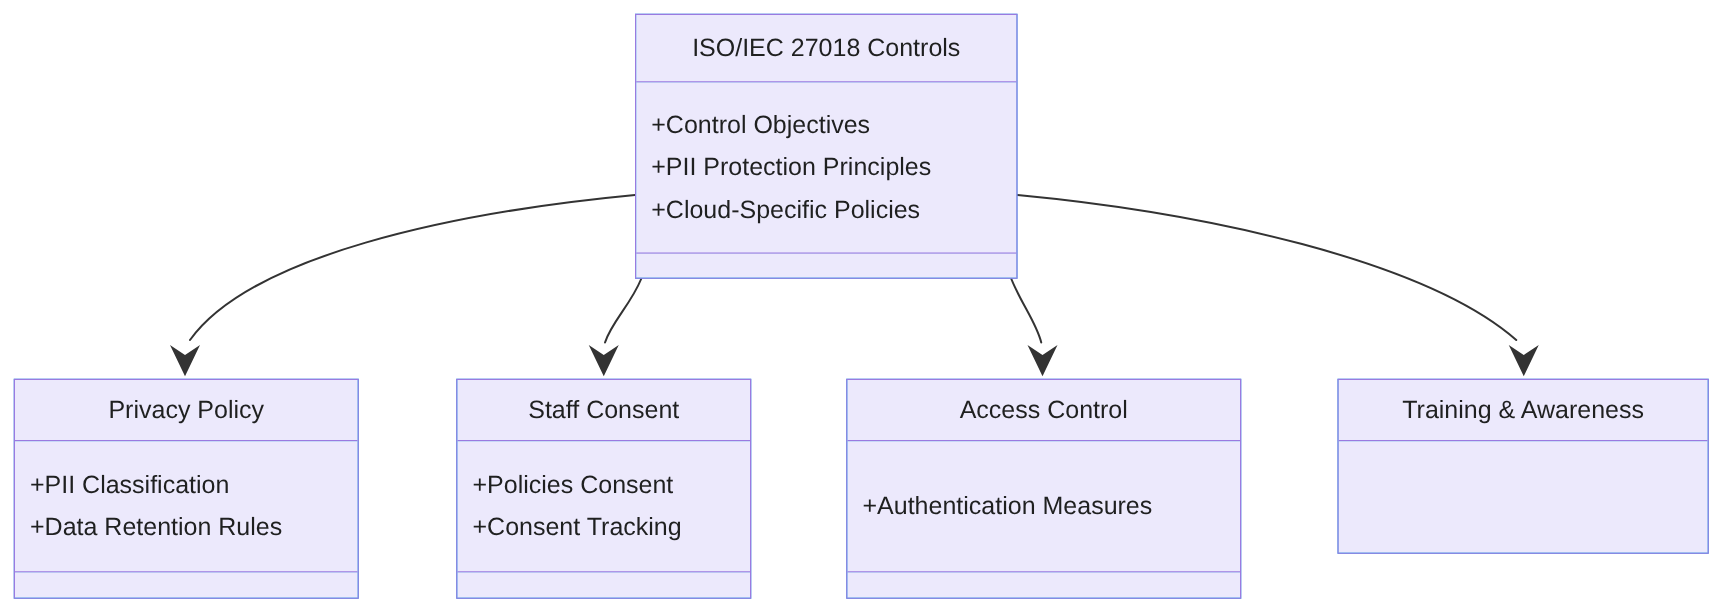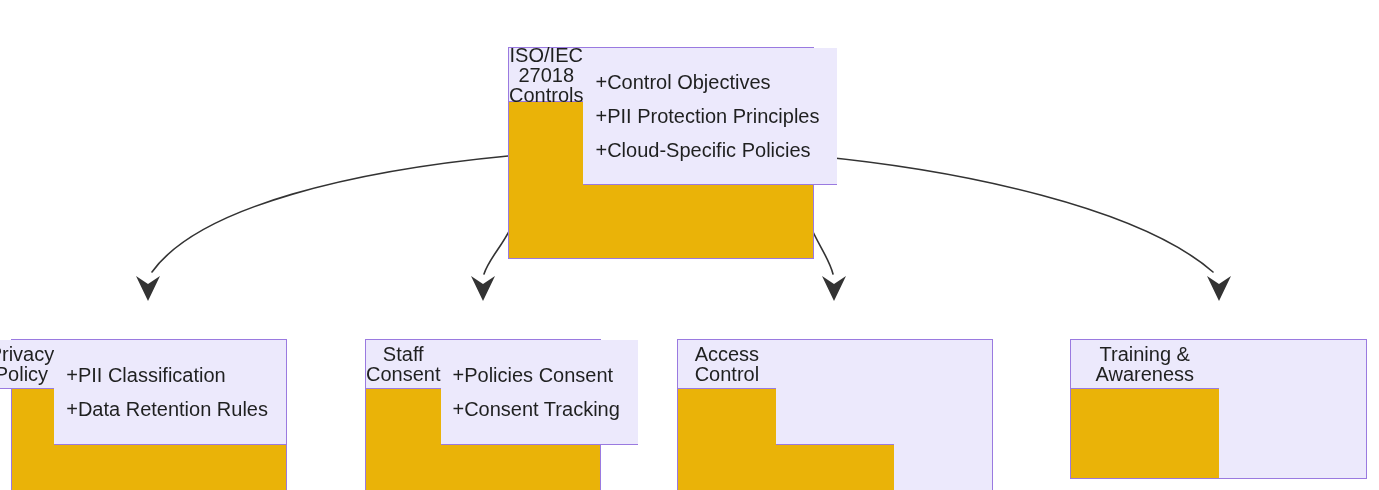--- a/index.html
+++ b/index.html
@@ -23,24 +23,23 @@
     left: 0;
     top: 0;
     width: 1379px;
     height: 490px;
     pointer-events: none;
   }
   .uml-node {
     position: absolute;
     box-sizing: border-box;
     border: 1.5px solid #9a7ae0;
-    background: #eab308;
+    background: #0ea5e9;
     display: flex;
-    flex-direction: row;
-    margin-top: 36px;
+    flex-direction: column;
   }
   .node-title {
     box-sizing: border-box;
     width: 100%;
     text-align: center;
     color: #1f2020;
     font-size: 20px;
     line-height: 1;
     display: flex;
     align-items: center;
@@ -128,20 +127,21 @@
     <div class="node-attrs">
       <div class="attr-line">+Policies Consent</div>
       <div class="attr-line">+Consent Tracking</div>
     </div>
     <div class="node-methods"></div>
   </div>
 
   <div class="uml-node child" id="node-child-2">
     <div class="node-title">Access Control</div>
     <div class="node-attrs">
+      <div class="attr-line">+Authentication Measures</div>
     </div>
     <div class="node-methods"></div>
   </div>
 
   <div class="uml-node child" id="node-child-3">
     <div class="node-title">Training &amp; Awareness</div>
     <div class="node-methods"></div>
   </div>
 
 </div>

